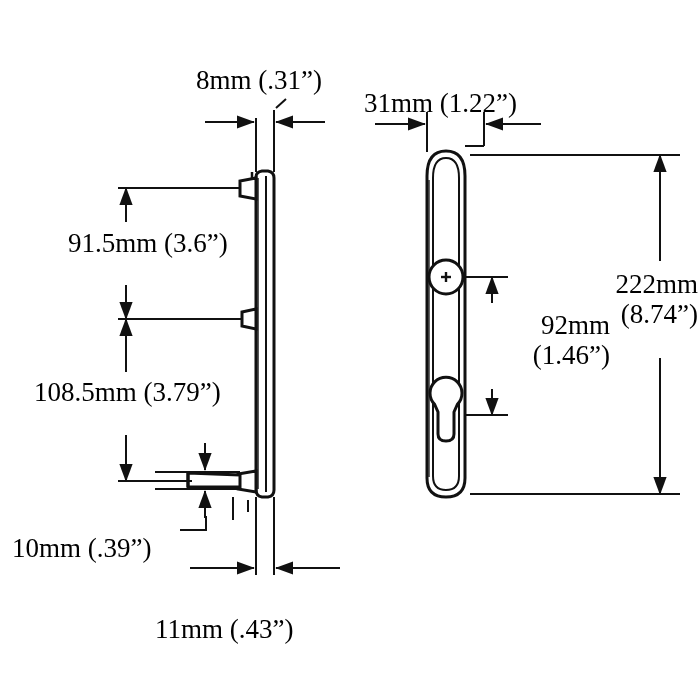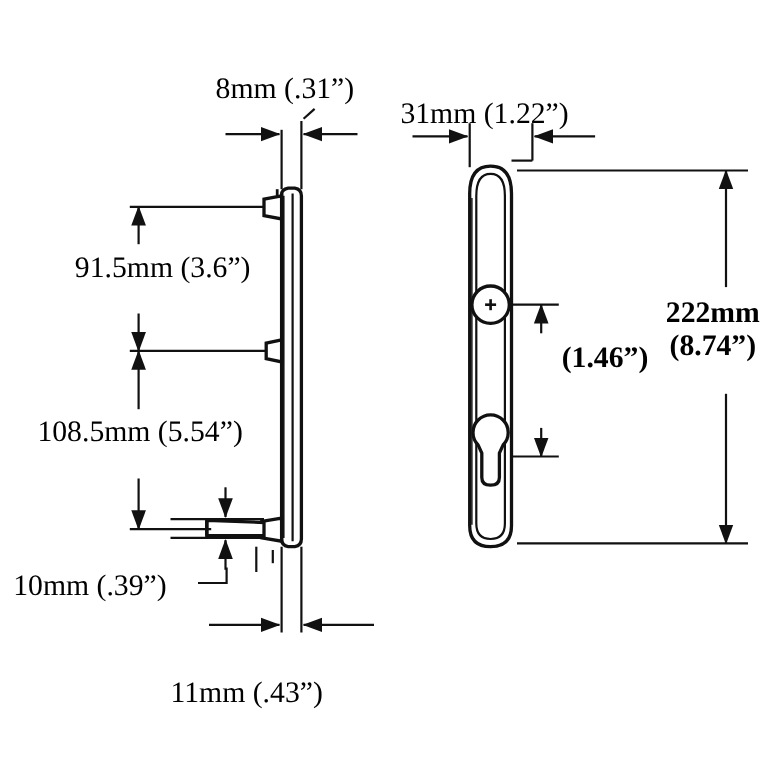--- a/index.html
+++ b/index.html
@@ -26,29 +26,28 @@
     position: absolute;
     color: #000000;
     font-family: "Liberation Serif", "DejaVu Serif", serif;
     font-size: 27px;
     line-height: 1.12;
     white-space: nowrap;
     letter-spacing: 0px;
   }
   .dimtext.two-line {
     white-space: normal;
-    text-align: center;
-    font-weight: bold;
+    text-align: right;
   }
   
   #lbl-thickness-8   { left: 196px; top: 65px; }
   #lbl-width-31      { left: 364px; top: 88px; }
   #lbl-upper-915     { left: 36px;  top: 228px; margin-left: 32px; }
   #lbl-lower-1085    { left: 34px;  top: 377px; }
-  #lbl-bar-10        { left: 12px;  top: 517px; text-align: center; }
+  #lbl-bar-10        { left: 12px;  top: 533px; text-align: center; }
   #lbl-base-11       { left: 155px; top: 578px; margin-top: 36px; }
   #lbl-center-92     { left: 490px; top: 310px; width: 120px; }
   #lbl-overall-222   { left: 598px; top: 269px; width: 100px; }
 </style>
 </head>
 <body>
 
 <div id="stage">
 
   <svg id="drawing" viewBox="0 0 700 700">
@@ -169,27 +168,28 @@
       </g>
     </g>
   </svg>
 
   <div class="dimtext" id="lbl-thickness-8">8mm (.31”)</div>
 
   <div class="dimtext" id="lbl-width-31">31mm (1.22”)</div>
 
   <div class="dimtext" id="lbl-upper-915">91.5mm (3.6”)</div>
 
-  <div class="dimtext" id="lbl-lower-1085">108.5mm (5.54”)</div>
+  <div class="dimtext" id="lbl-lower-1085">108.5mm (3.79”)</div>
 
   <div class="dimtext" id="lbl-bar-10">10mm (.39”)</div>
 
   <div class="dimtext" id="lbl-base-11">11mm (.43”)</div>
 
   <div class="dimtext two-line" id="lbl-center-92">
+    <div>92mm</div>
     <div>(1.46”)</div>
   </div>
 
   <div class="dimtext two-line" id="lbl-overall-222">
     <div>222mm</div>
     <div>(8.74”)</div>
   </div>
 
 </div>
 

